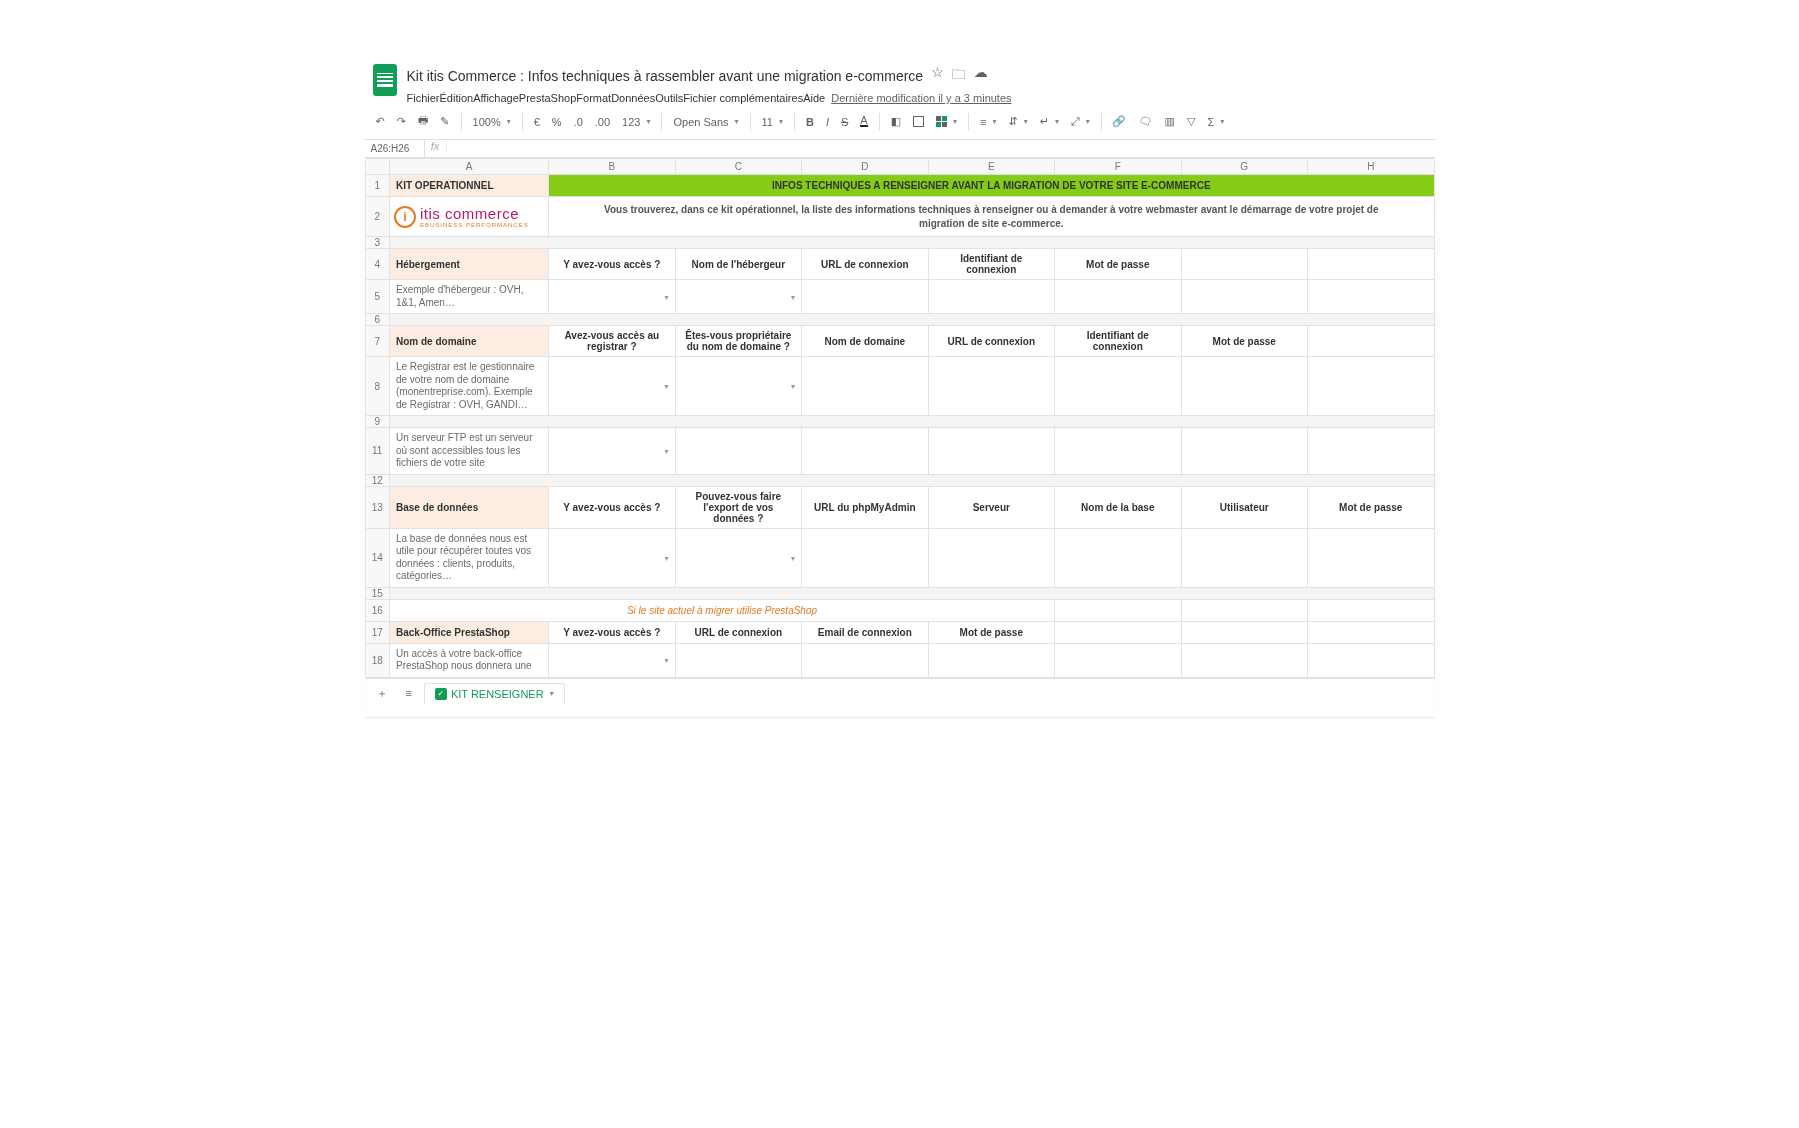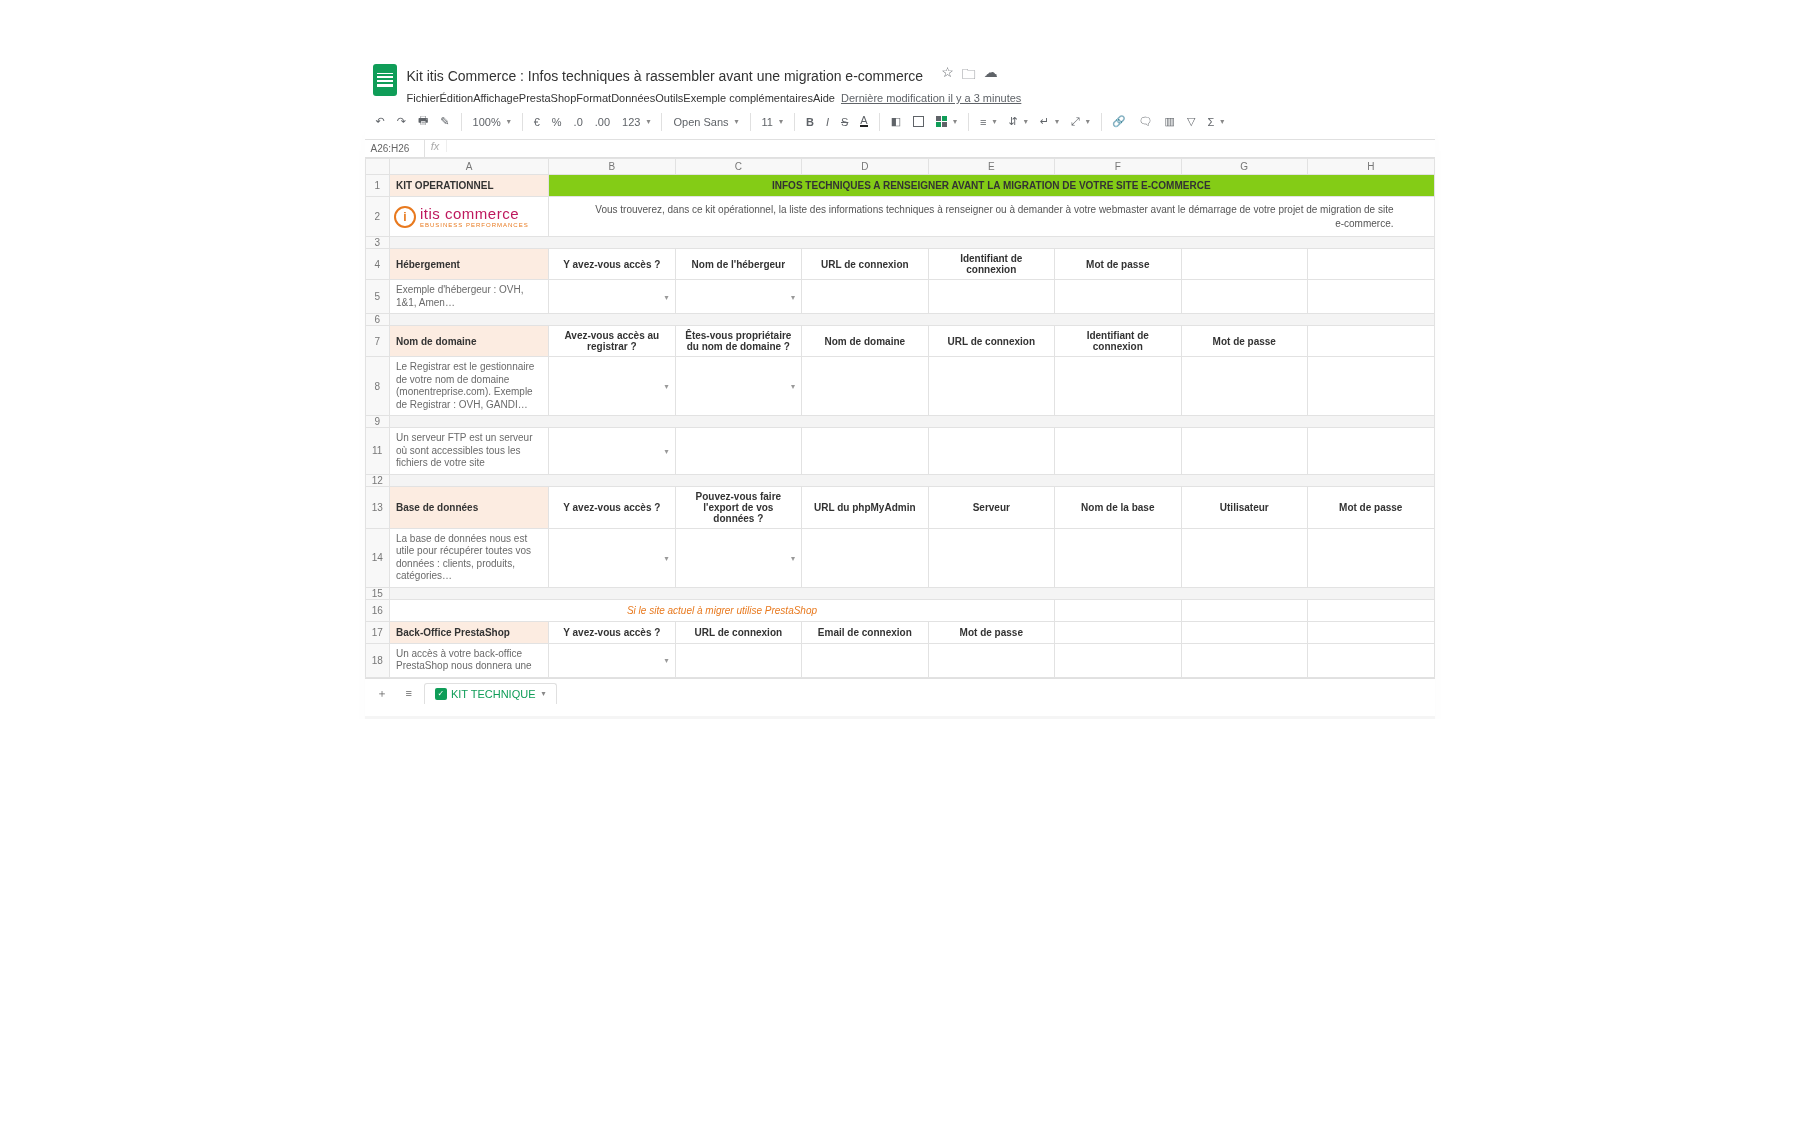--- a/index.html
+++ b/index.html
@@ -4,21 +4,21 @@
 <style>
   * { box-sizing: border-box; margin:0; padding:0; }
   body { font-family: Arial, "Open Sans", sans-serif; background:#fff; color:#222; font-size:11px; }
   .frame { width:1070px; margin:60px auto 0; border-bottom:3px solid rgba(0,0,0,0.04); box-shadow:0 50px 30px -30px rgba(0,0,0,0.35); padding-bottom:8px; }
   
   .titlebar { display:flex; align-items:flex-start; padding:4px 8px 0 8px; }
   .sheets-icon { width:24px; height:32px; background:#0f9d58; border-radius:3px; position:relative; margin-right:10px; flex:0 0 24px; }
   .sheets-icon:before { content:""; position:absolute; left:4px; right:4px; top:9px; bottom:9px; background:#fff; }
   .sheets-icon:after { content:""; position:absolute; left:4px; right:4px; top:14px; height:2px; background:#0f9d58; box-shadow:0 -4px 0 #0f9d58, 0 4px 0 #0f9d58; }
   .title-stack { flex:1; }
-  .doc-title-row { display:flex; align-items:center; gap:18px; }
+  .doc-title-row { display:flex; align-items:center; gap:8px; }
   .doc-title { font-size:14px; color:#333; }
   .title-icons { display:flex; gap:8px; color:#5f6368; font-size:14px; }
   .menubar { display:flex; font-size:11px; color:#333; margin-top:4px; align-items:center; }
   .menubar .last-mod { color:#5f6368; text-decoration:underline; margin-left:6px; }
   
   .toolbar { display:flex; align-items:center; gap:6px; padding:6px 8px; border-bottom:1px solid #e0e0e0; color:#5f6368; font-size:11px; flex-wrap:nowrap; }
   .tb-sep { width:1px; height:18px; background:#e0e0e0; margin:0 2px; }
   .tb-btn { padding:2px 3px; cursor:pointer; display:inline-flex; align-items:center; gap:3px; }
   .tb-dd:after { content:"▾"; font-size:8px; margin-left:3px; color:#888; }
   .fontname { min-width:56px; }
@@ -43,21 +43,21 @@
   td.grayrow { background:#f4f4f4; }
   td.desc { color:#6a6a6a; font-size:9.5px; line-height:1.25; }
   td.prestashop-note { color:#e8791e; font-style:italic; text-align:center; font-weight:500; font-size:10px; }
   .dd-cell { position:relative; }
   .dd-cell:after { content:"▾"; position:absolute; right:6px; top:50%; transform:translateY(-50%); font-size:8px; color:#999; }
   .logo-cell { padding:2px 4px; }
   .logo-wrap { display:flex; align-items:center; gap:4px; }
   .logo-circ { width:22px; height:22px; border:2px solid #e8791e; border-radius:50%; display:flex; align-items:center; justify-content:center; color:#e8791e; font-weight:bold; font-size:12px; }
   .logo-text-main { font-size:15px; color:#be185d; letter-spacing:0.5px; }
   .logo-text-sub { font-size:6px; color:#e8791e; letter-spacing:1px; text-transform:uppercase; }
-  .intro-text { font-size:9.5px; color:#555; text-align:right; padding:6px 40px; line-height:1.35; }
+  .intro-text { font-size:9.5px; color:#555; text-align:center; padding:6px 40px; line-height:1.35;font-weight:bold; }
   tr.tall td { height:40px; }
   tr.xtall td { height:52px; }
   tr.short td { height:12px; padding:1px 4px; }
   tr.h28 td { height:28px; }
   tr.h22 th.rowhdr,tr.h22 td { height:22px; }
   
   .sheet-tabs { display:flex; align-items:center; gap:6px; border-top:1px solid #e0e0e0; padding:4px 6px; font-size:11px; color:#555; }
   .sheet-tabs .sq { width:12px;height:12px;background:#0f9d58;color:#fff;font-size:8px;display:inline-flex;align-items:center;justify-content:center;border-radius:2px;margin-right:4px;}
   .sheet-tab-active { display:flex; align-items:center; padding:4px 10px; border:1px solid #e0e0e0; border-bottom:none; background:#fff; color:#0f9d58; font-weight:500; border-radius:3px 3px 0 0;}
   .sheet-tab-active:after{content:"▾"; font-size:8px; margin-left:6px; color:#888;}
@@ -85,21 +85,21 @@
         </span>
       </div>
       <div class="menubar">
         <span class="menu-item">Fichier</span>
         <span class="menu-item">Édition</span>
         <span class="menu-item">Affichage</span>
         <span class="menu-item">PrestaShop</span>
         <span class="menu-item">Format</span>
         <span class="menu-item">Données</span>
         <span class="menu-item">Outils</span>
-        <span class="menu-item">Exemple complémentaires</span>
+        <span class="menu-item">Fichier complémentaires</span>
         <span class="menu-item">Aide</span>
         <span class="last-mod">Dernière modification il y a 3 minutes</span>
       </div>
     </div>
   </div>
 
   <div class="toolbar">
     <span class="tb-btn">↶</span>
     <span class="tb-btn">↷</span>
     <span class="tb-btn">🖶</span>
@@ -350,17 +350,17 @@
       </tr>
     </tbody>
       </table>
   </div>
 
   <div class="sheet-tabs">
     <span class="tab-btn">＋</span>
     <span class="tab-btn">≡</span>
     <div class="sheet-tab-active">
       <span class="sq">✓</span>
-      <span>KIT TECHNIQUE</span>
+      <span>KIT RENSEIGNER</span>
     </div>
   </div>
 
 </div>
 
 </body></html>

